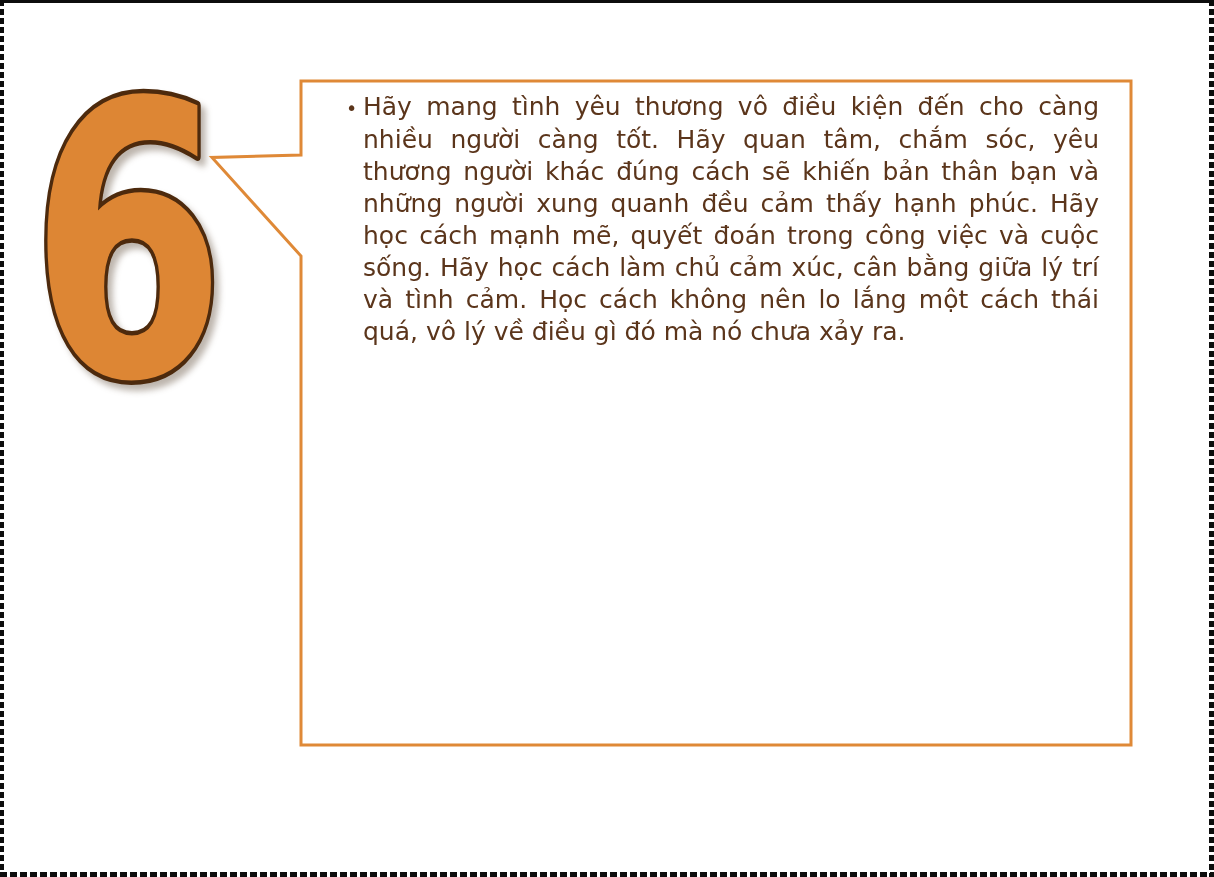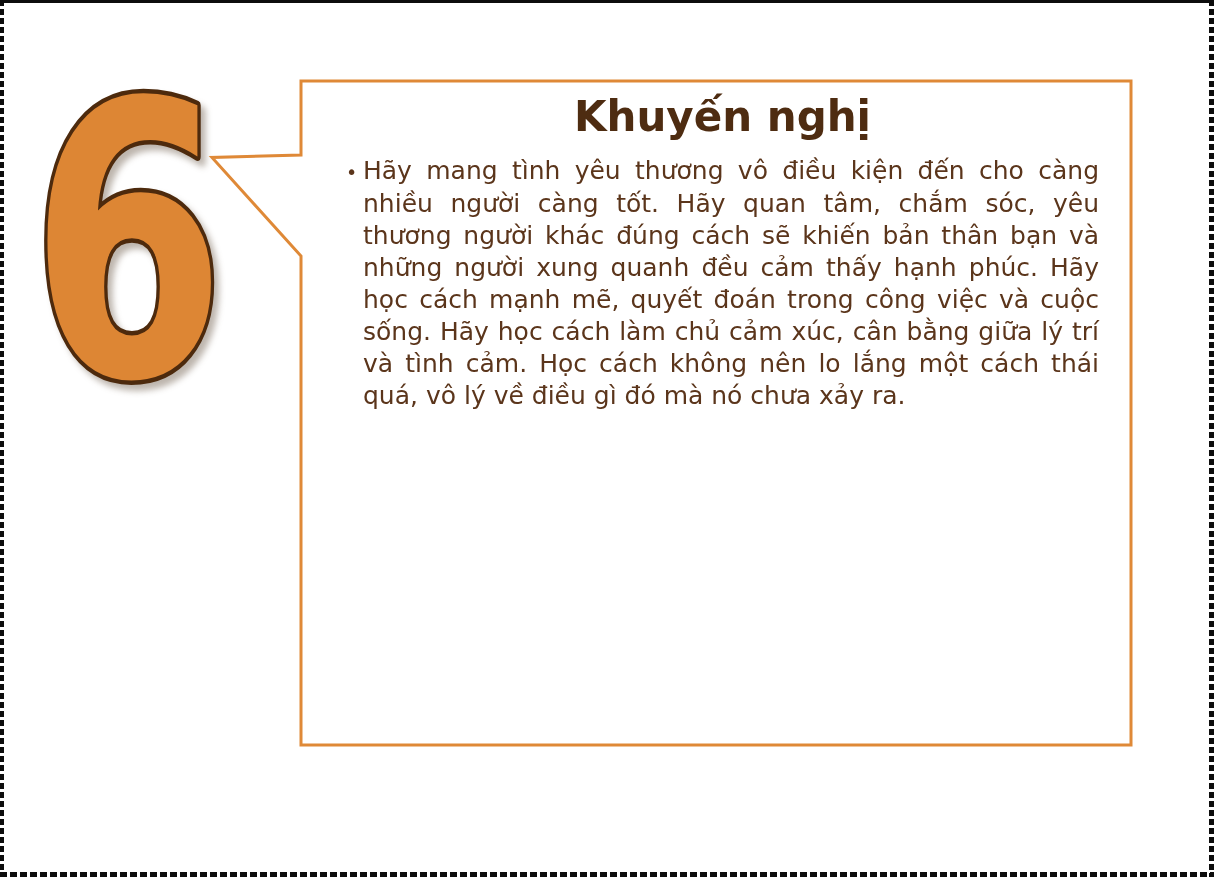--- a/index.html
+++ b/index.html
@@ -91,21 +91,20 @@
 
   <svg class="six-svg" viewBox="0 0 250 345" aria-hidden="false">
     <text x="118" y="320" text-anchor="middle" font-size="380" textLength="196" lengthAdjust="spacingAndGlyphs" fill="#DD8634" stroke="#4D2A0D" stroke-width="9" paint-order="stroke" stroke-linejoin="round">6</text>
   </svg>
 
   <svg class="bubble-svg" viewBox="0 0 1214 877" aria-hidden="true">
     <path d="M 301 81 L 1131 81 L 1131 745 L 301 745 L 301 256 L 212 157.5 L 301 155 Z" fill="#FFFFFF" stroke="#DF8937" stroke-width="3" stroke-linejoin="miter"></path>
   </svg>
 
   <div class="bubble-content">
-    <div class="bubble-title">Khuyến nghị</div>
     <ul class="rec-list">
       <li>
         <span class="bullet-dot">•</span><span>Hãy mang tình yêu thương vô điều kiện đến cho càng nhiều người càng tốt. Hãy quan tâm, chắm sóc, yêu thương người khác đúng cách sẽ khiến bản thân bạn và những người xung quanh đều cảm thấy hạnh phúc. Hãy học cách mạnh mẽ, quyết đoán trong công việc và cuộc sống. Hãy học cách làm chủ cảm xúc, cân bằng giữa lý trí và tình cảm. Học cách không nên lo lắng một cách thái quá, vô lý về điều gì đó mà nó chưa xảy ra.</span>
       </li>
     </ul>
   </div>
 
 </div>
 
 </body></html>

